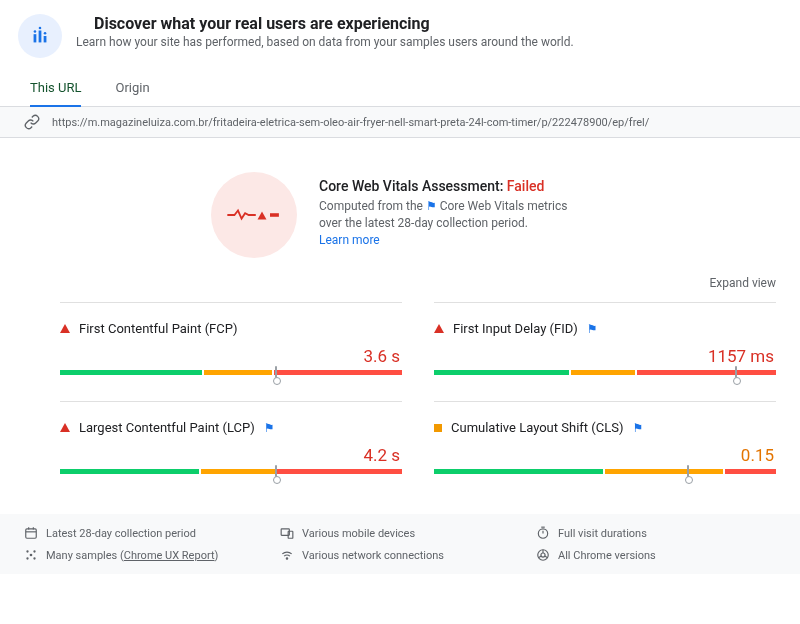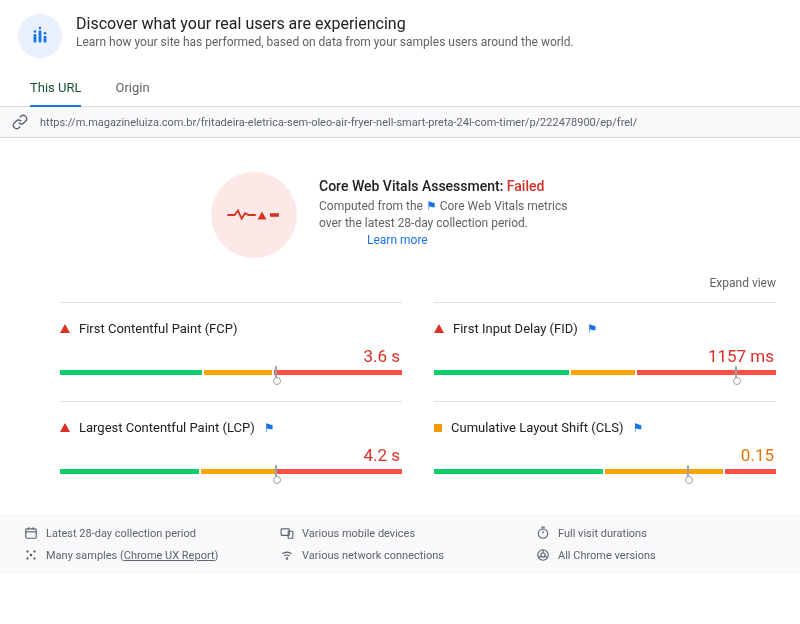--- a/index.html
+++ b/index.html
@@ -20,40 +20,40 @@
       width: 44px;
       height: 44px;
       border-radius: 50%;
       background: #e8f0fe;
       display: flex;
       align-items: center;
       justify-content: center;
       flex-shrink: 0;
     }
     .header-icon svg { width: 22px; height: 22px; }
-    .header h1 { font-size: 16px; color: #202124; font-weight: 400; margin-bottom: 2px; }
+    .header h1 { font-size: 16px; color: #202124; font-weight: 700; margin-bottom: 2px; margin-left: 18px; }
     .header p { font-size: 12px; color: #5f6368; }
     .tabs {
       display: flex;
       gap: 34px;
       padding: 10px 30px 0 30px;
       border-bottom: 1px solid #dadce0;
     }
     .tab {
       padding: 8px 0 10px 0;
       font-size: 13px;
       color: #5f6368;
       cursor: pointer;
       border-bottom: 2px solid transparent;
       margin-bottom: -1px;
     }
     .tab.active { color: #14532d; border-bottom-color: #1a73e8; }
     .url-bar {
       margin: 0;
-      padding: 7px 12px;
+      padding: 7px 24px;
       background: #f8f9fa;
       border-bottom: 1px solid #dadce0;
       display: flex;
       align-items: center;
       gap: 12px;
       color: #5f6368;
       font-size: 11px;
     }
     .url-bar svg { width: 16px; height: 16px; flex-shrink: 0; }
     .url-text { overflow: hidden; text-overflow: ellipsis; white-space: nowrap; }
@@ -75,21 +75,21 @@
       flex-shrink: 0;
     }
     .pulse-line {
       width: 54px;
       height: 16px;
     }
     .assessment-text { max-width: 270px; padding-top: 6px; }
     .assessment-title { font-size: 14px; color: #202124; font-weight: 500; }
     .assessment-title .status { color: #d93025; }
     .assessment-desc { font-size: 12px; margin-top: 4px; line-height: 1.45; }
-    .learn-more { color: #1a73e8; font-size: 12px; cursor: pointer; margin-left: 48px; }
+    .learn-more { color: #1a73e8; font-size: 12px; cursor: pointer; }
     .bookmark-flag { color: #1a73e8; font-size: 12px; }
     .expand-row {
       text-align: right;
       padding: 0 24px 6px 24px;
       font-size: 12px;
       color: #5f6368;
     }
     .expand-row span { cursor: pointer; }
     .metrics {
       display: grid;

